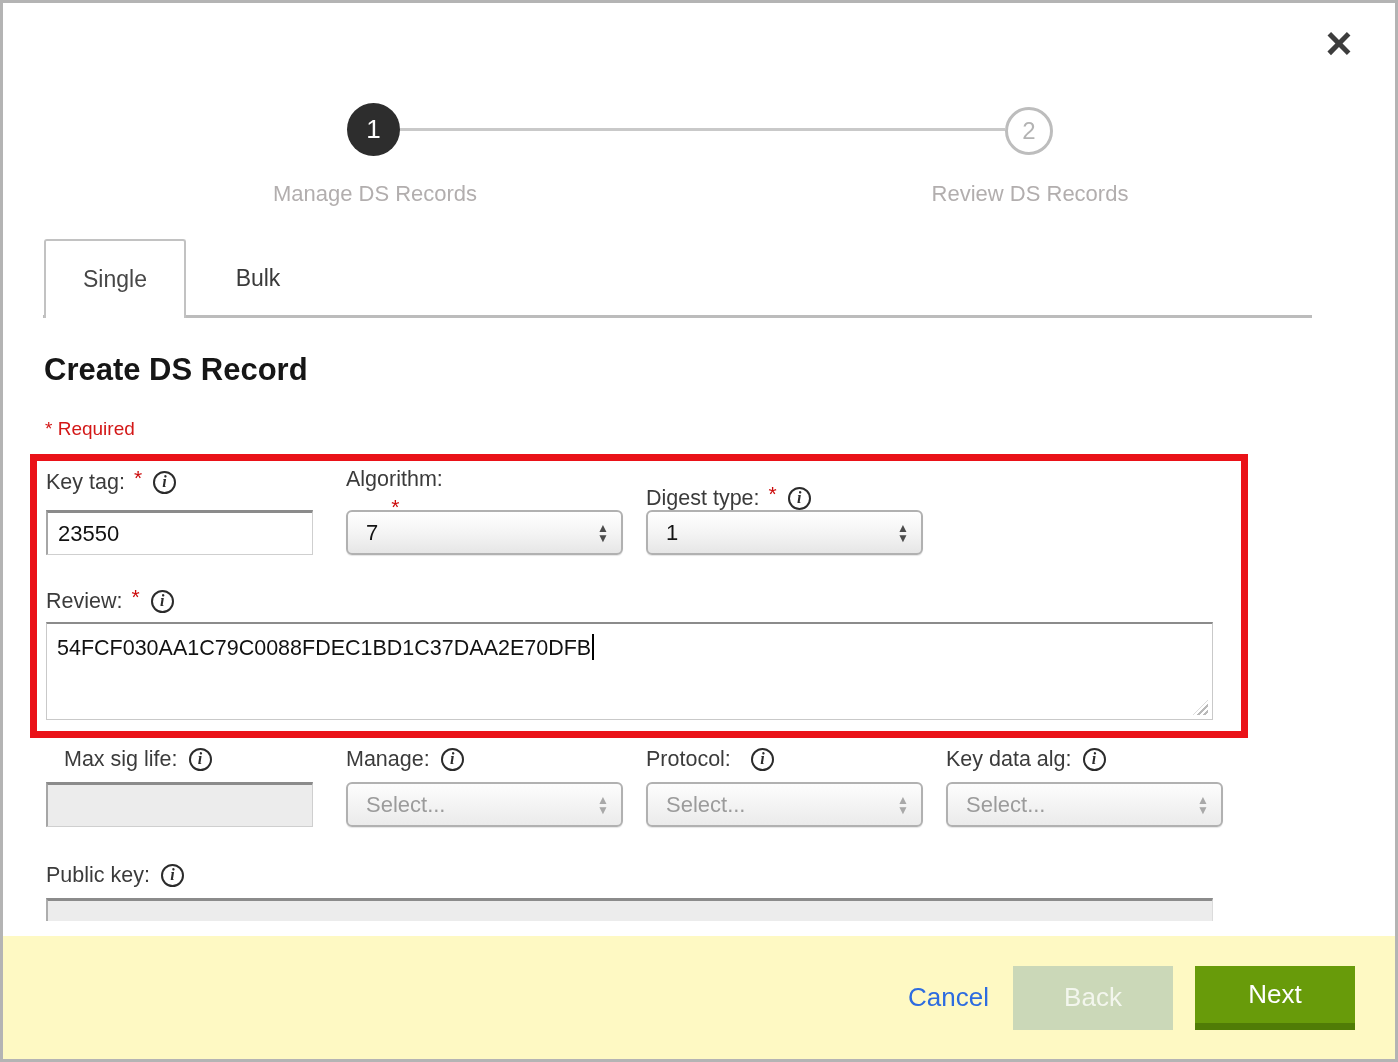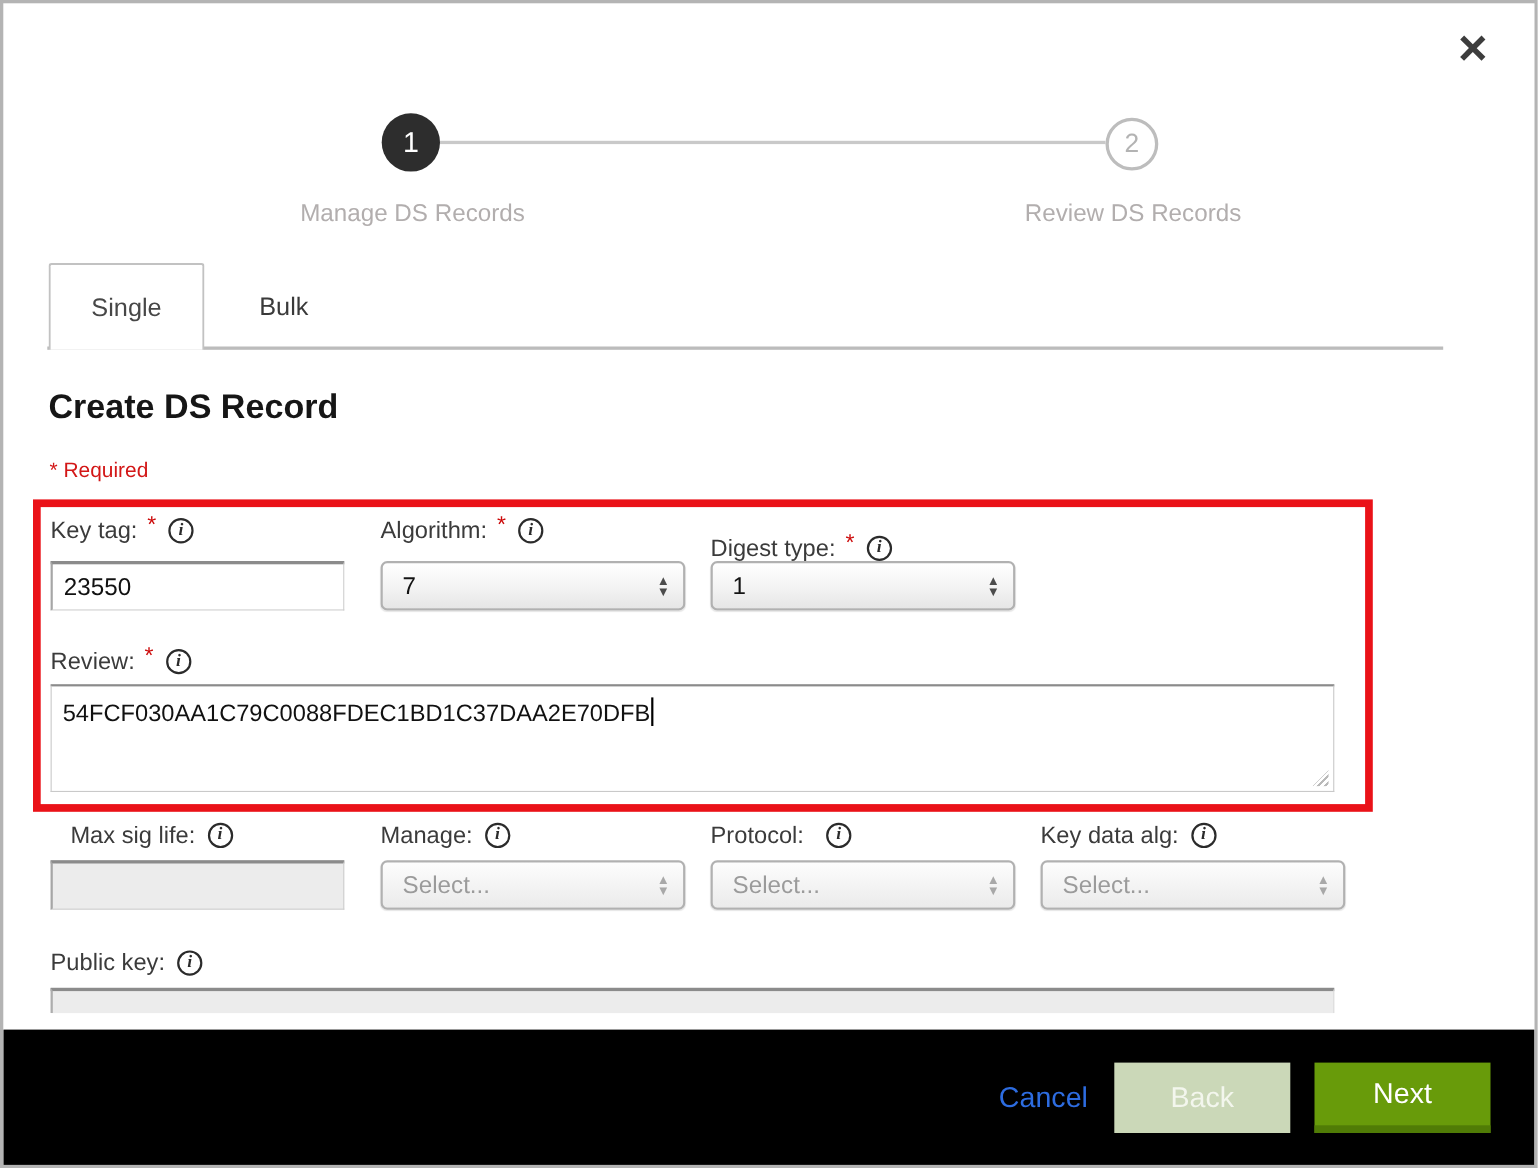--- a/index.html
+++ b/index.html
@@ -83,21 +83,21 @@
                    background:repeating-linear-gradient(-45deg, transparent, transparent 2px,
                               #b9b9b9 2px, #b9b9b9 4px);
                    clip-path:polygon(100% 0, 100% 100%, 0 100%); cursor:nwse-resize; }
 
   .public-key-box { position:absolute; left:43px; top:895px; width:1167px; height:23px;
                     background:#ececec; border-top:3px solid #8b8b8b;
                     border-left:2px solid #adadad; border-right:1px solid #dcdcdc; }
 
   
   .footer { position:absolute; left:0; bottom:0; width:100%; height:123px;
-            background:#000000; display:flex; align-items:center;
+            background:#fef9c3; display:flex; align-items:center;
             justify-content:flex-end; padding-right:40px; }
   .cancel-link { font-size:26px; color:#2d6ce0; background:none; border:none;
                  cursor:pointer; font-family:inherit; margin-right:24px; }
   .btn { width:160px; height:64px; display:flex; align-items:center; justify-content:center;
          font-size:26px; border:none; cursor:pointer; font-family:inherit; }
   .btn-back { background:#cbd8b8; color:#f3f6ed; margin-right:22px; }
   .btn-next { background:#689b0a; border-bottom:7px solid #507c06; color:#fff; }
 </style>
 </head>
 <body>
@@ -119,21 +119,21 @@
   <h1 class="page-title">Create DS Record</h1>
   <div class="required-note">* Required</div>
 
   <div class="highlight-box"></div>
 
   <div class="field-label" style="left:43px; top:464px;">
     <span>Key tag:</span>
     <span class="req-star">*</span>
     <span class="info-icon">i</span>
   </div>
-  <div class="field-label" style="left:343px; top:464px;">
+  <div class="field-label" style="left:343px; top:464px;flex-direction:column;">
     <span>Algorithm:</span>
     <span class="req-star">*</span>
     <span class="info-icon">i</span>
   </div>
   <div class="field-label" style="left:643px; top:480px;">
     <span>Digest type:</span>
     <span class="req-star">*</span>
     <span class="info-icon">i</span>
   </div>
 

